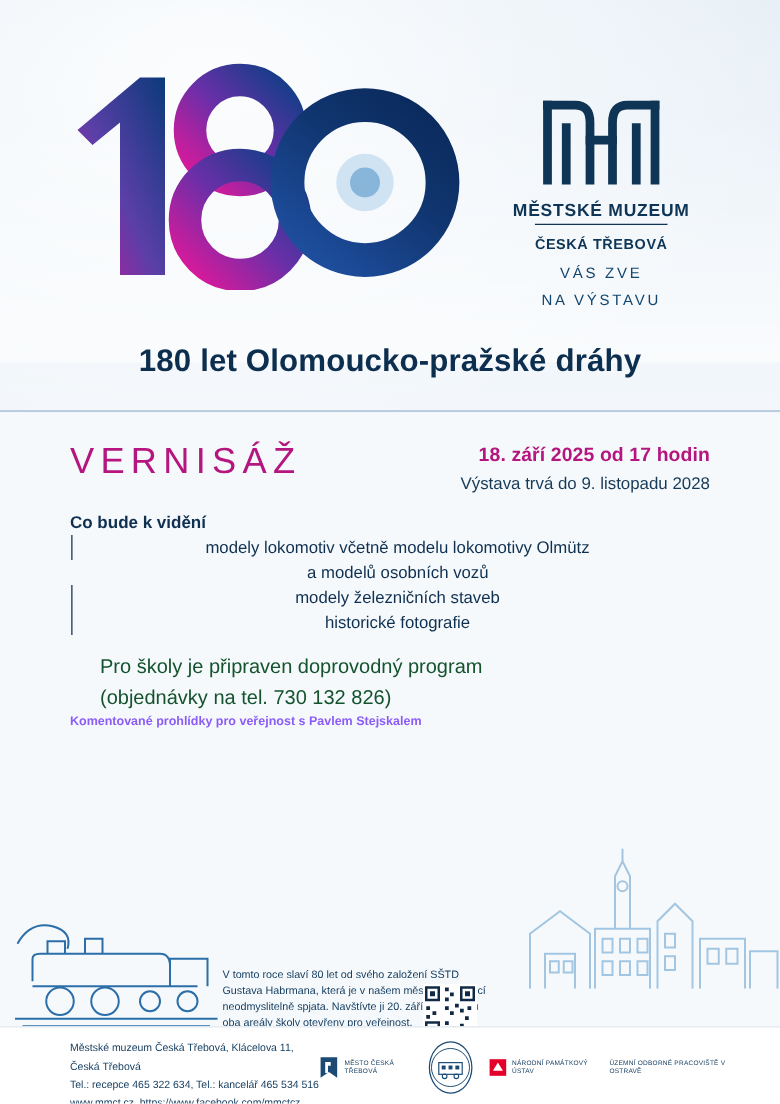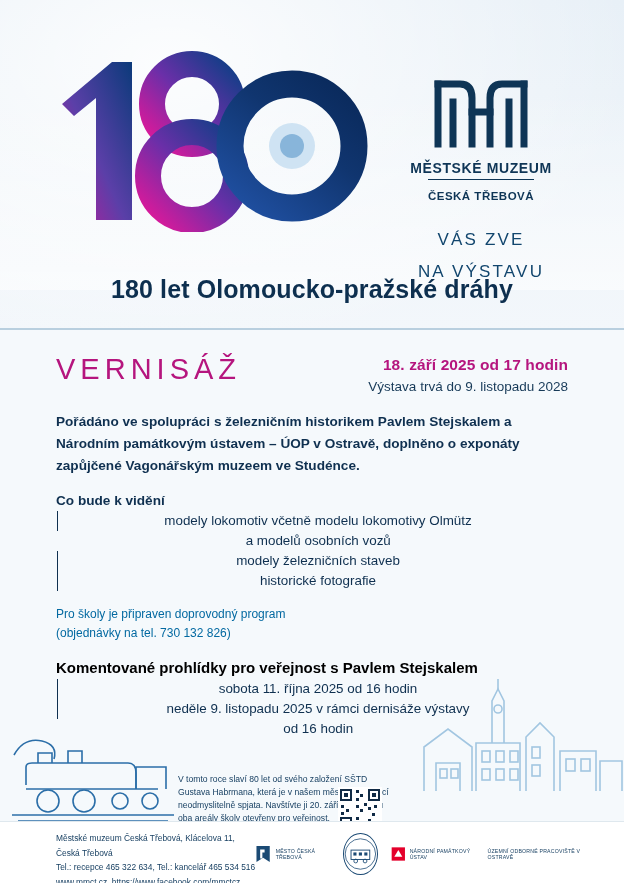--- a/index.html
+++ b/index.html
@@ -75,22 +75,22 @@
     font-size: 11.5px;
     font-weight: bold;
     letter-spacing: 0.5px;
     color: #0e3556;
     border-top: 1.5px solid #0e3556;
     padding-top: 10px;
     display: inline-block;
     margin-top: 1px;
   }
   .museum .invite {
-    margin-top: 20px;
-    font-size: 17px;
+    margin-top: 3px;
+    font-size: 12px;
     letter-spacing: 2.2px;
     color: #12466e;
     line-height: 1.9;
   }
   .hero-title {
     position: absolute;
     left: 0;
     right: 0;
     bottom: 26px;
     text-align: center;
@@ -171,29 +171,29 @@
     padding-left: 11.5px;
   }
   .strong-line {
     margin-top: 15px;
     font-size: 13.6px;
     font-weight: bold;
     color: #0f3050;
   }
   .plain {
     margin-top: 14px;
-    font-size: 12px;
+    font-size: 16px;
     line-height: 1.55;
-    color: #0369a1;
+    color: #14532d;
+    margin-left: 24px;
   }
   .pink-head {
-    margin-top: 16px;
-    font-size: 15px;
-    font-weight: bold;
-    color: #000000;
+    font-size: 10px;
+    font-weight: bold;
+    color: #8b5cf6;
   }
   .bullet.pinkish {
     color: #0f3050;
   }
   
   .skyline {
     position: absolute;
     right: 0;
     bottom: 92px;
     width: 260px;
@@ -348,42 +348,36 @@
   <div class="body">
 
     <div class="vern-row">
       <div class="vernisaz">VERNISÁŽ</div>
       <div class="vern-right">
         <div class="vern-date">18. září 2025 od 17 hodin</div>
         <div class="vern-sub">Výstava trvá do 9. listopadu 2028</div>
       </div>
     </div>
 
-    <div class="para">Pořádáno ve spolupráci s železničním historikem Pavlem Stejskalem a Národním památkovým ústavem – ÚOP v Ostravě, doplněno o exponáty zapůjčené Vagonářským muzeem ve Studénce.</div>
 
     <div class="sec-head">Co bude k vidění</div>
     <div class="bullets">
       <div class="bullet">modely lokomotiv včetně modelu lokomotivy Olmütz</div>
       <div class="bullet nb">a modelů osobních vozů</div>
       <div class="bullet">modely železničních staveb</div>
       <div class="bullet">historické fotografie</div>
     </div>
 
 
     <div class="plain">
       <div>Pro školy je připraven doprovodný program</div>
       <div>(objednávky na tel. 730 132 826)</div>
     </div>
 
     <div class="pink-head">Komentované prohlídky pro veřejnost s Pavlem Stejskalem</div>
-    <div class="bullets">
-      <div class="bullet pinkish">sobota 11. října 2025 od 16 hodin</div>
-      <div class="bullet pinkish">neděle 9. listopadu 2025 v rámci dernisáže výstavy</div>
-      <div class="bullet nb pinkish">od 16 hodin</div>
-    </div>
 
     <div class="skyline">
       <svg viewBox="0 0 260 140" width="260" height="140" aria-hidden="true">
         <g fill="none" stroke="#9ec4e0" stroke-width="1.6">
 
           <path d="M128 92 L128 50 L134 38 L140 50 L140 92"></path>
           <path d="M134 38 L134 28"></path>
           <circle cx="134" cy="58" r="4"></circle>
 
           <path d="M60 140 L60 96 L84 78 L108 96 L108 140"></path>

